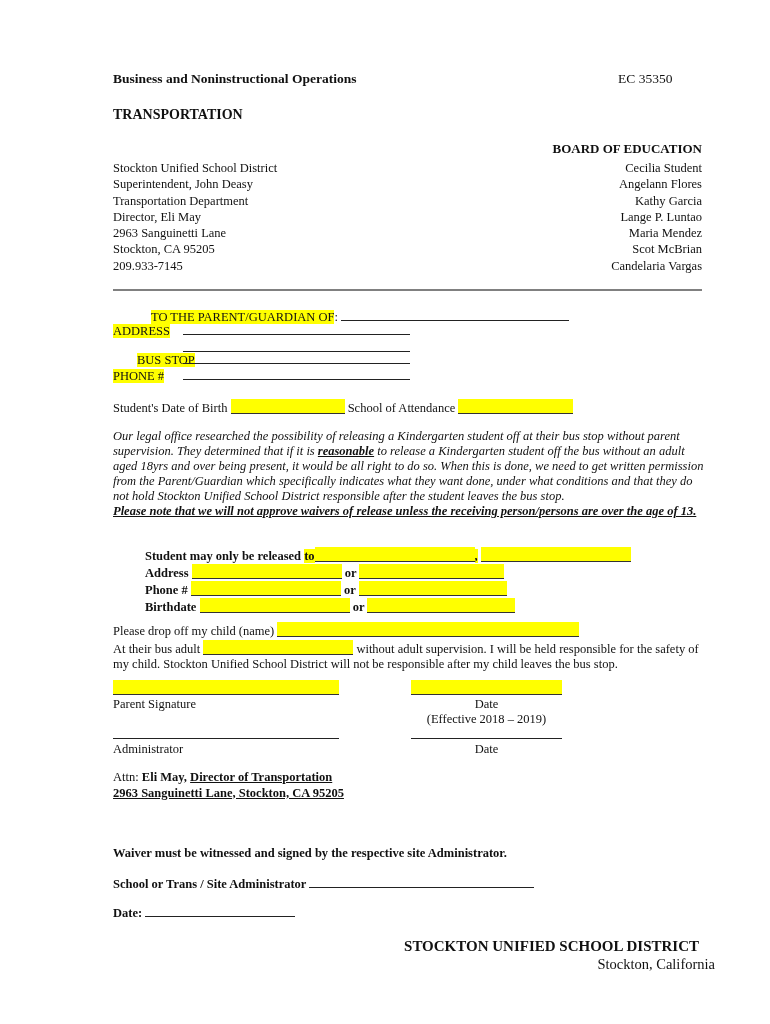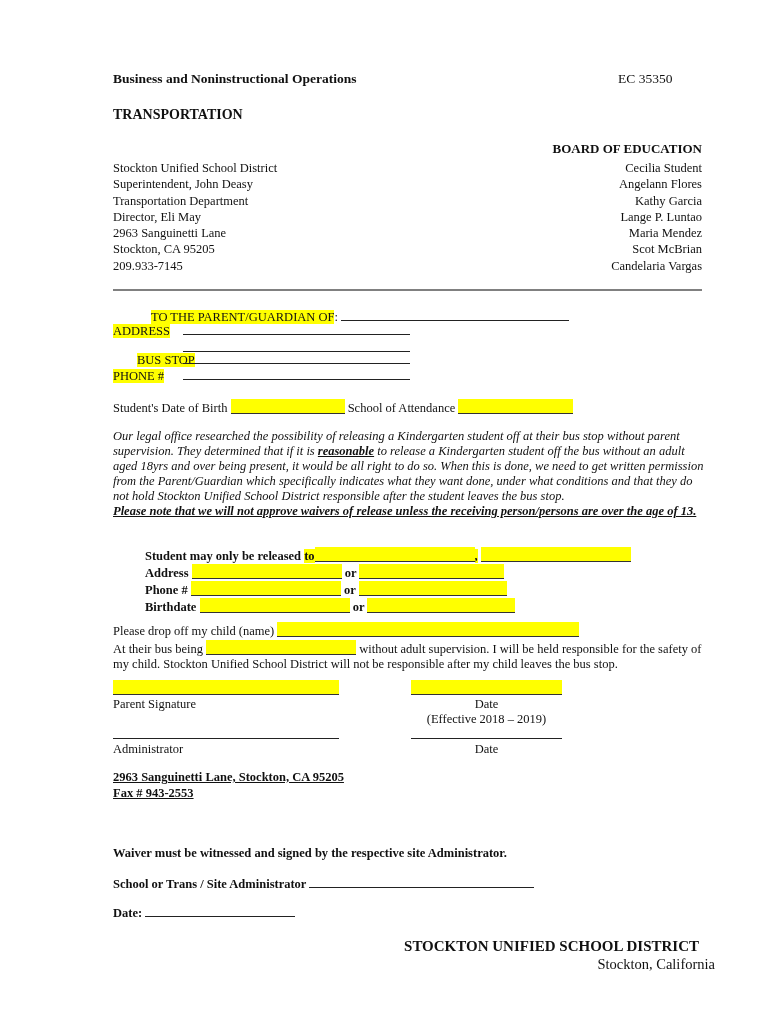--- a/index.html
+++ b/index.html
@@ -101,40 +101,42 @@
     <span class="field hl" style="width:148px;"></span>
   </div>
 </div>
 
 <div class="abs" style="left:113px; top:622px; line-height:15.5px;">
   <div>
     <span>Please drop off my child (name)</span>
     <span class="field hl" style="width:302px;"></span>
   </div>
   <div>
-    <span>At their bus being</span>
+    <span>At their bus adult</span>
     <span class="field hl" style="width:150px;"></span>
     <span>without adult supervision. I will be held responsible for the safety of</span>
   </div>
   <div>my child. Stockton Unified School District will not be responsible after my child leaves the bus stop.</div>
 </div>
 
 <span class="abs field hl" style="left:113px; top:680px; width:226px;"></span>
 <span class="abs field hl" style="left:411px; top:680px; width:151px;"></span>
 <div class="abs" style="left:113px; top:697px;">Parent Signature</div>
 <div class="abs" style="left:411px; top:697px; width:151px; text-align:center;">Date</div>
 <div class="abs" style="left:411px; top:712px; width:151px; text-align:center;">(Effective 2018 – 2019)</div>
 <span class="abs line" style="left:113px; top:727px; width:226px;"></span>
 <span class="abs line" style="left:411px; top:727px; width:151px;"></span>
 <div class="abs" style="left:113px; top:742px;">Administrator</div>
 <div class="abs" style="left:411px; top:742px; width:151px; text-align:center;">Date</div>
 
 <div class="abs" style="left:113px; top:770px; line-height:15.5px;">
+  <div>
+    <span>Attn: </span><span class="b">Eli May, </span><span class="b u">Director of Transportation</span>
+  </div>
   <div class="b u">2963 Sanguinetti Lane, Stockton, CA 95205</div>
-  <div class="b u">Fax # 943-2553</div>
 </div>
 
 <div class="abs b" style="left:113px; top:846px;">Waiver must be witnessed and signed by the respective site Administrator.</div>
 <div class="abs b" style="left:113px; top:876px;">
   <span>School or Trans / Site Administrator</span>
   <span class="line" style="width:225px;"></span>
 </div>
 <div class="abs b" style="left:113px; top:905px;">
   <span>Date:</span>
   <span class="line" style="width:150px;"></span>

